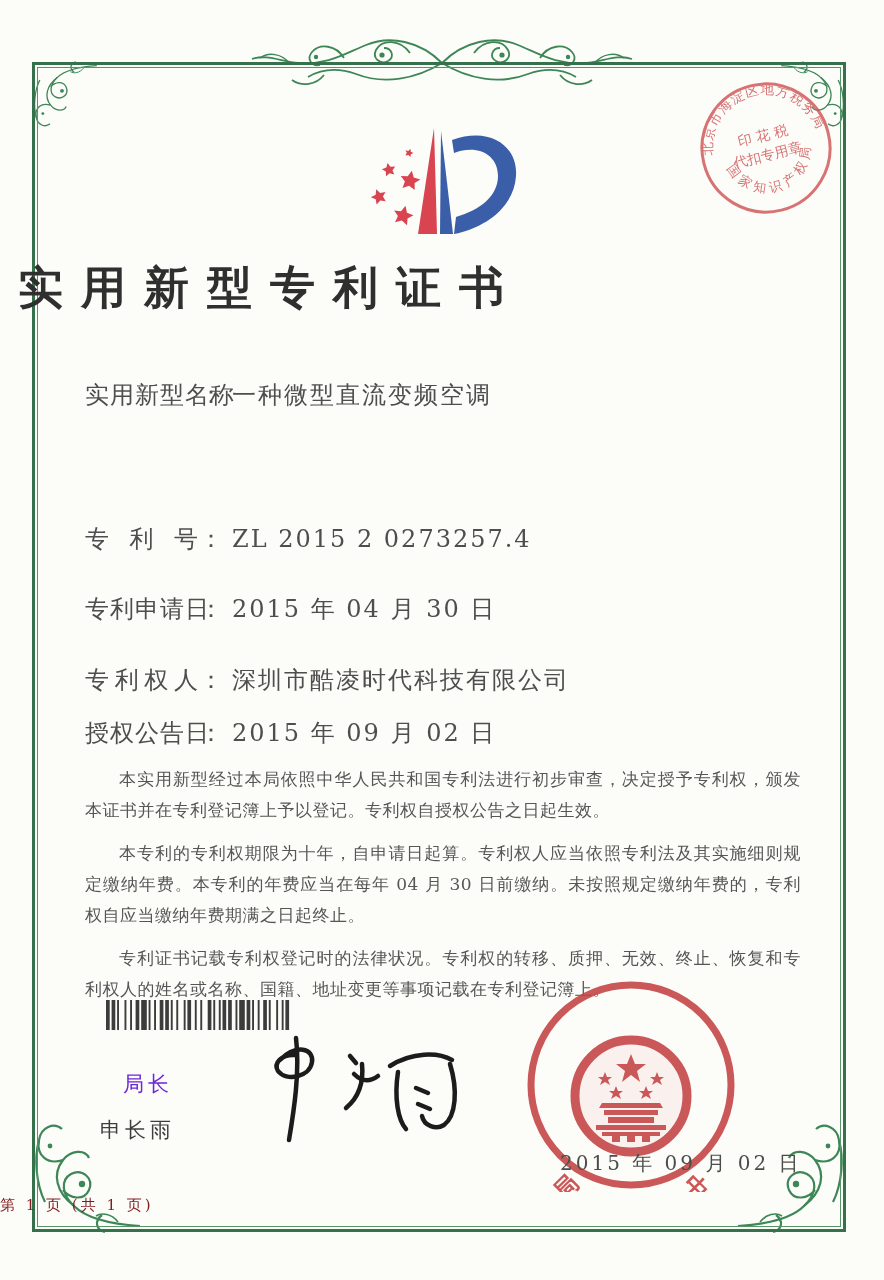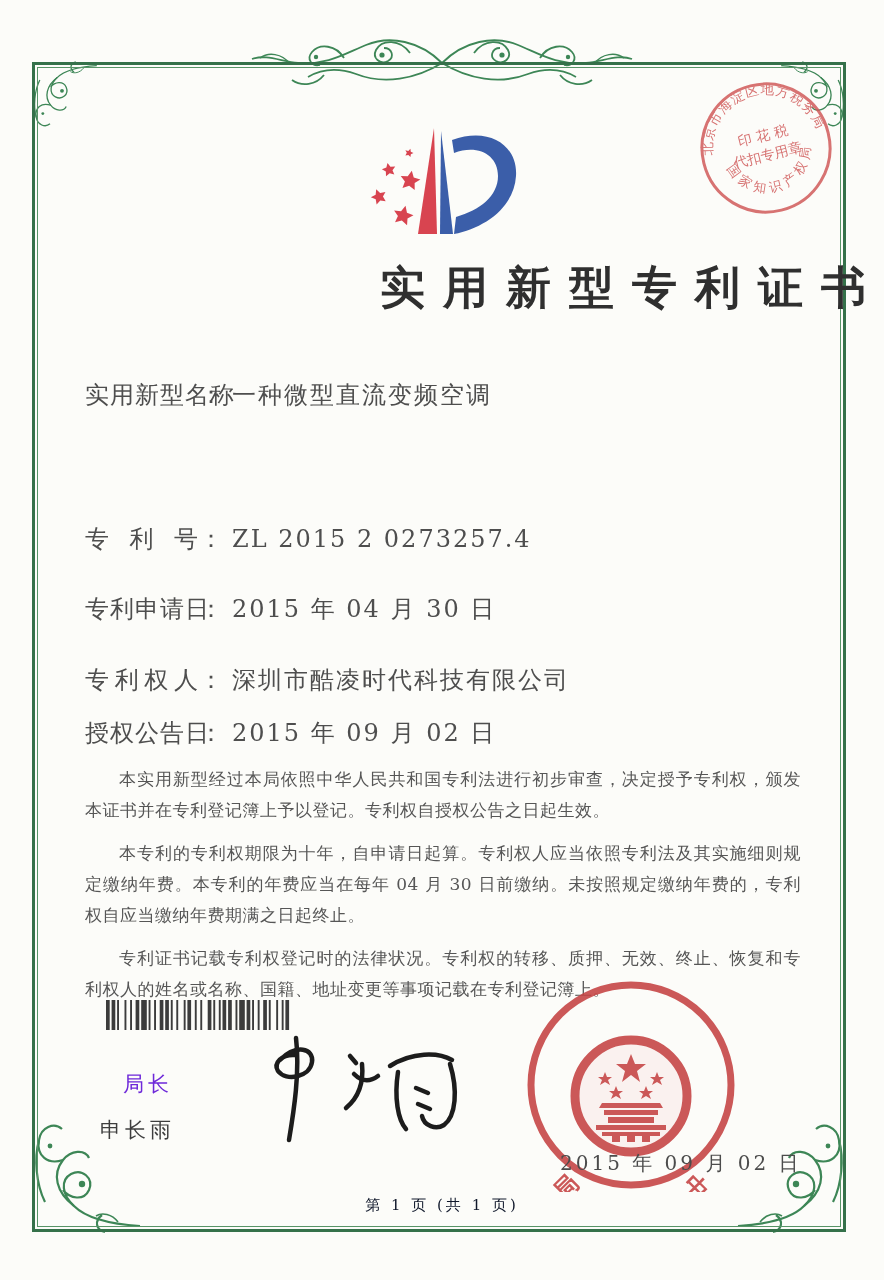--- a/index.html
+++ b/index.html
@@ -22,21 +22,21 @@
   .cert-no{
     position:absolute;left:85px;top:122px;font-size:19px;letter-spacing:4px;
     color:#4f4f4f;
   }
   svg.logo{position:absolute;left:368px;top:120px;}
   .tax-stamp{
     position:absolute;left:678px;top:60px;width:176px;height:176px;
     transform:rotate(-14deg);opacity:.82;
   }
   .title{
-    position:absolute;left:0;top:258px;width:100%;margin:0;text-align:right;
+    position:absolute;left:0;top:258px;width:100%;margin:0;text-align:left;
     font-size:45px;font-weight:700;letter-spacing:18px;text-indent:18px;
     color:#2f2f2f;
   }
   
   .field{position:absolute;left:85px;font-size:24px;letter-spacing:1px;color:#4e4e4e;white-space:nowrap;}
   .flabel{display:inline-block;width:114px;text-align:justify;text-align-last:justify;vertical-align:bottom;}
   .fcolon{margin:0 2px 0 0;}
   .fvalue{margin-left:6px;letter-spacing:2px;}
   .f1{top:379px}.f2{top:451px}.f3{top:523px}.f4{top:593px}.f5{top:664px}.f6{top:717px}
   
@@ -49,22 +49,22 @@
   svg.barcode{position:absolute;left:104px;top:1000px;}
   .director-title{position:absolute;left:123px;top:1070px;font-size:21px;letter-spacing:4px;color:#6d28d9;}
   .director-name{position:absolute;left:100px;top:1116px;font-size:21px;letter-spacing:4px;color:#3e3e3e;}
   svg.signature{position:absolute;left:222px;top:1032px;}
   .seal-wrap{position:absolute;left:524px;top:978px;width:214px;height:214px;opacity:.88;}
   .seal-date{
     position:absolute;left:560px;top:1150px;font-size:20px;letter-spacing:3px;
     color:#4c4c4c;z-index:5;white-space:nowrap;
   }
   .footer{
-    position:absolute;left:0;top:1196px;width:100%;text-align:center;
-    font-size:15px;letter-spacing:3px;color:#0f172a;
+    position:absolute;left:0;top:1196px;width:100%;
+    font-size:15px;letter-spacing:3px;color:#7f1d1d;
   }
 </style>
 </head>
 <body>
 
 <div class="page">
 
   <svg class="ornaments" width="884" height="1280" viewBox="0 0 884 1280">
     <defs>
       <g id="corner" fill="none" stroke="#3d8656" stroke-width="2.2">

